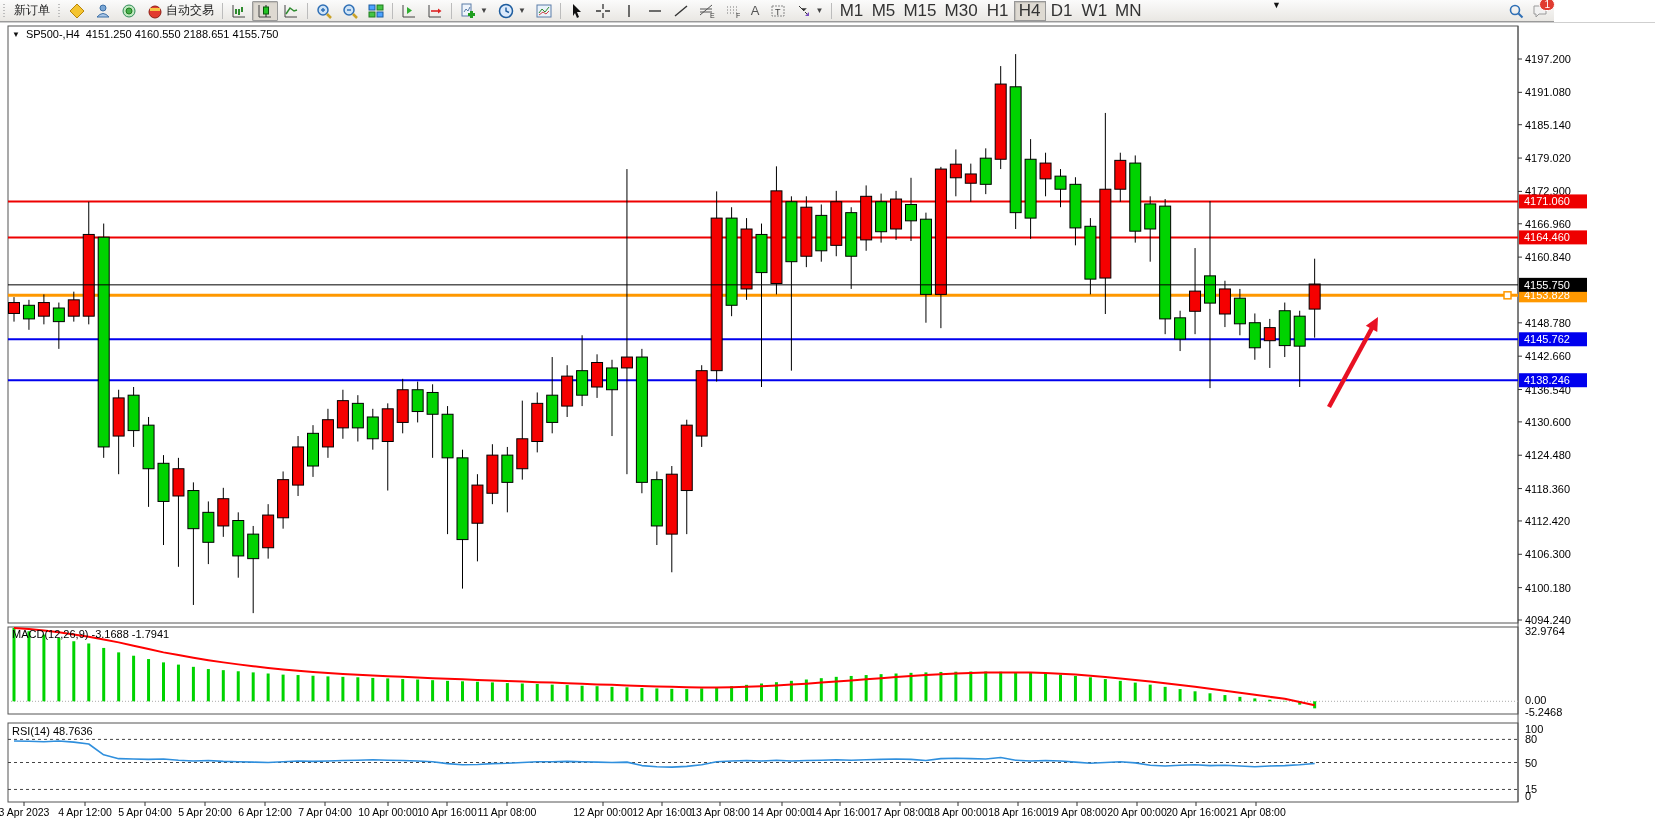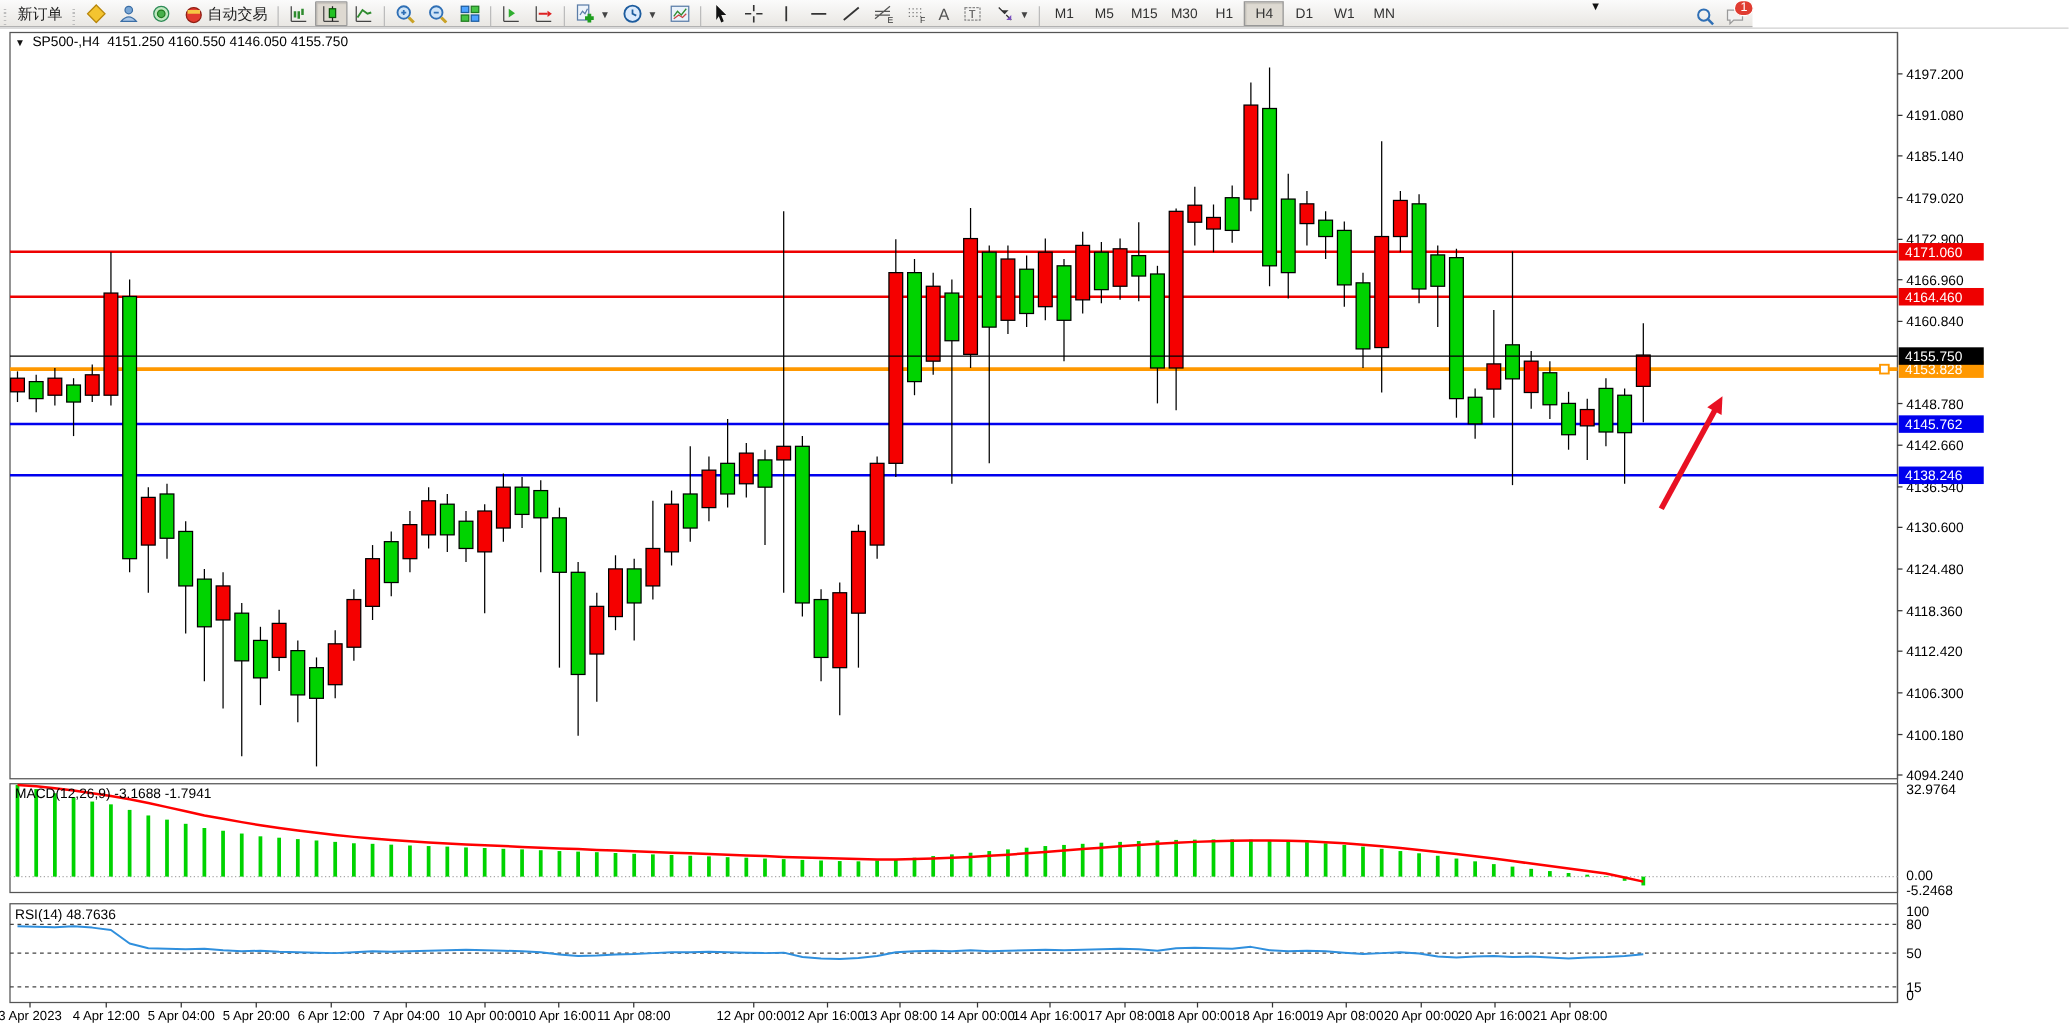--- a/index.html
+++ b/index.html
@@ -4,35 +4,35 @@
 <style>
   html,body{margin:0;padding:0;}
   body{
     width:1655px;height:824px;position:relative;overflow:hidden;
     background:#ffffff;
     font-family:"Liberation Sans","DejaVu Sans",sans-serif;
     -webkit-font-smoothing:antialiased;
   }
   
   #toolbar{
-    position:absolute;left:0;top:0;width:1402px;height:21px;
+    position:absolute;left:0;top:0;width:1554px;height:21px;
     background:linear-gradient(#fbfbfb,#e9e7e3);
     border-bottom:1px solid #9a9a9a;
-    display:flex;align-items:flex-end;font-size:12px;color:#222;
+    display:flex;align-items:center;font-size:12px;color:#222;
     user-select:none;white-space:nowrap;
   }
   .handle{width:5px;height:14px;margin:0 2px;
     background:repeating-linear-gradient(#bdbdbd 0 1px,transparent 1px 3px);
     background-size:2px 100%;background-repeat:repeat-y;background-position:1px 0;}
   .sep{width:1px;height:16px;background:#bcbcbc;margin:0 3px;}
   .tbtn{height:18px;display:flex;align-items:center;gap:3px;padding:0 4px;
     border:1px solid transparent;border-radius:1px;}
   .tbtn.active{background:#ded9d1;border:1px solid #9a9a9a;box-shadow:inset 1px 1px 1px #00000022;}
   .tfbtn{height:18px;min-width:24px;display:flex;align-items:center;justify-content:center;
-    padding:0 3px;font-size:11px;color:#333;border:1px solid transparent;}
+    padding:0 3px;font-size:17px;color:#333;border:1px solid transparent;}
   .tfbtn.active{background:#dedad2;border:1px solid #979797;box-shadow:inset 1px 1px 1px #00000022;}
   .caret{font-size:8px;color:#444;margin-left:1px;}
   .ticon{display:inline-block;width:16px;height:16px;line-height:16px;text-align:center;}
   #toolbar-right{margin-left:auto;display:flex;align-items:center;margin-right:6px;gap:8px;}
   #notif{position:relative;}
   #notif .badge{
     position:absolute;top:-5px;right:-7px;background:#e03c31;color:#fff;
     border-radius:8px;font-size:10px;line-height:11px;padding:0 4px;border:1px solid #fff;}
   #overflow-marker{position:absolute;left:1272px;top:0px;font-size:9px;color:#111;}
   
@@ -306,21 +306,21 @@
       <span class="badge">1</span>
     </span>
   </div>
 </div>
 <div id="overflow-marker">▼</div>
 
 <div id="chart-window">
   <div id="chart-title">
     <span class="tri">▼</span>
     <span style="font-weight:normal;">SP500-,H4</span>
-    <span>4151.250 4160.550 4146.050 4155.750</span>
+    <span>4151.250 4160.550 2188.651 4155.750</span>
   </div>
   <svg id="chart-svg" width="1655" height="802" viewBox="0 22 1655 802">
       <rect x="8" y="25" width="1510" height="597" fill="#fff" stroke="#555"></rect>
       <rect x="8" y="626" width="1510" height="87" fill="#fff" stroke="#555"></rect>
       <rect x="8" y="722" width="1510" height="79" fill="#fff" stroke="#555"></rect>
       <line x1="1518" y1="25" x2="1518" y2="801" stroke="#555"></line>
       <line x1="1518" y1="58" x2="1522" y2="58" stroke="#333"></line>
       <text x="1525" y="62" font-size="11" fill="#000">4197.200</text>
       <line x1="1518" y1="91.34615384615324" x2="1522" y2="91.34615384615324" stroke="#333"></line>
       <text x="1525" y="95.34615384615324" font-size="11" fill="#000">4191.080</text>

